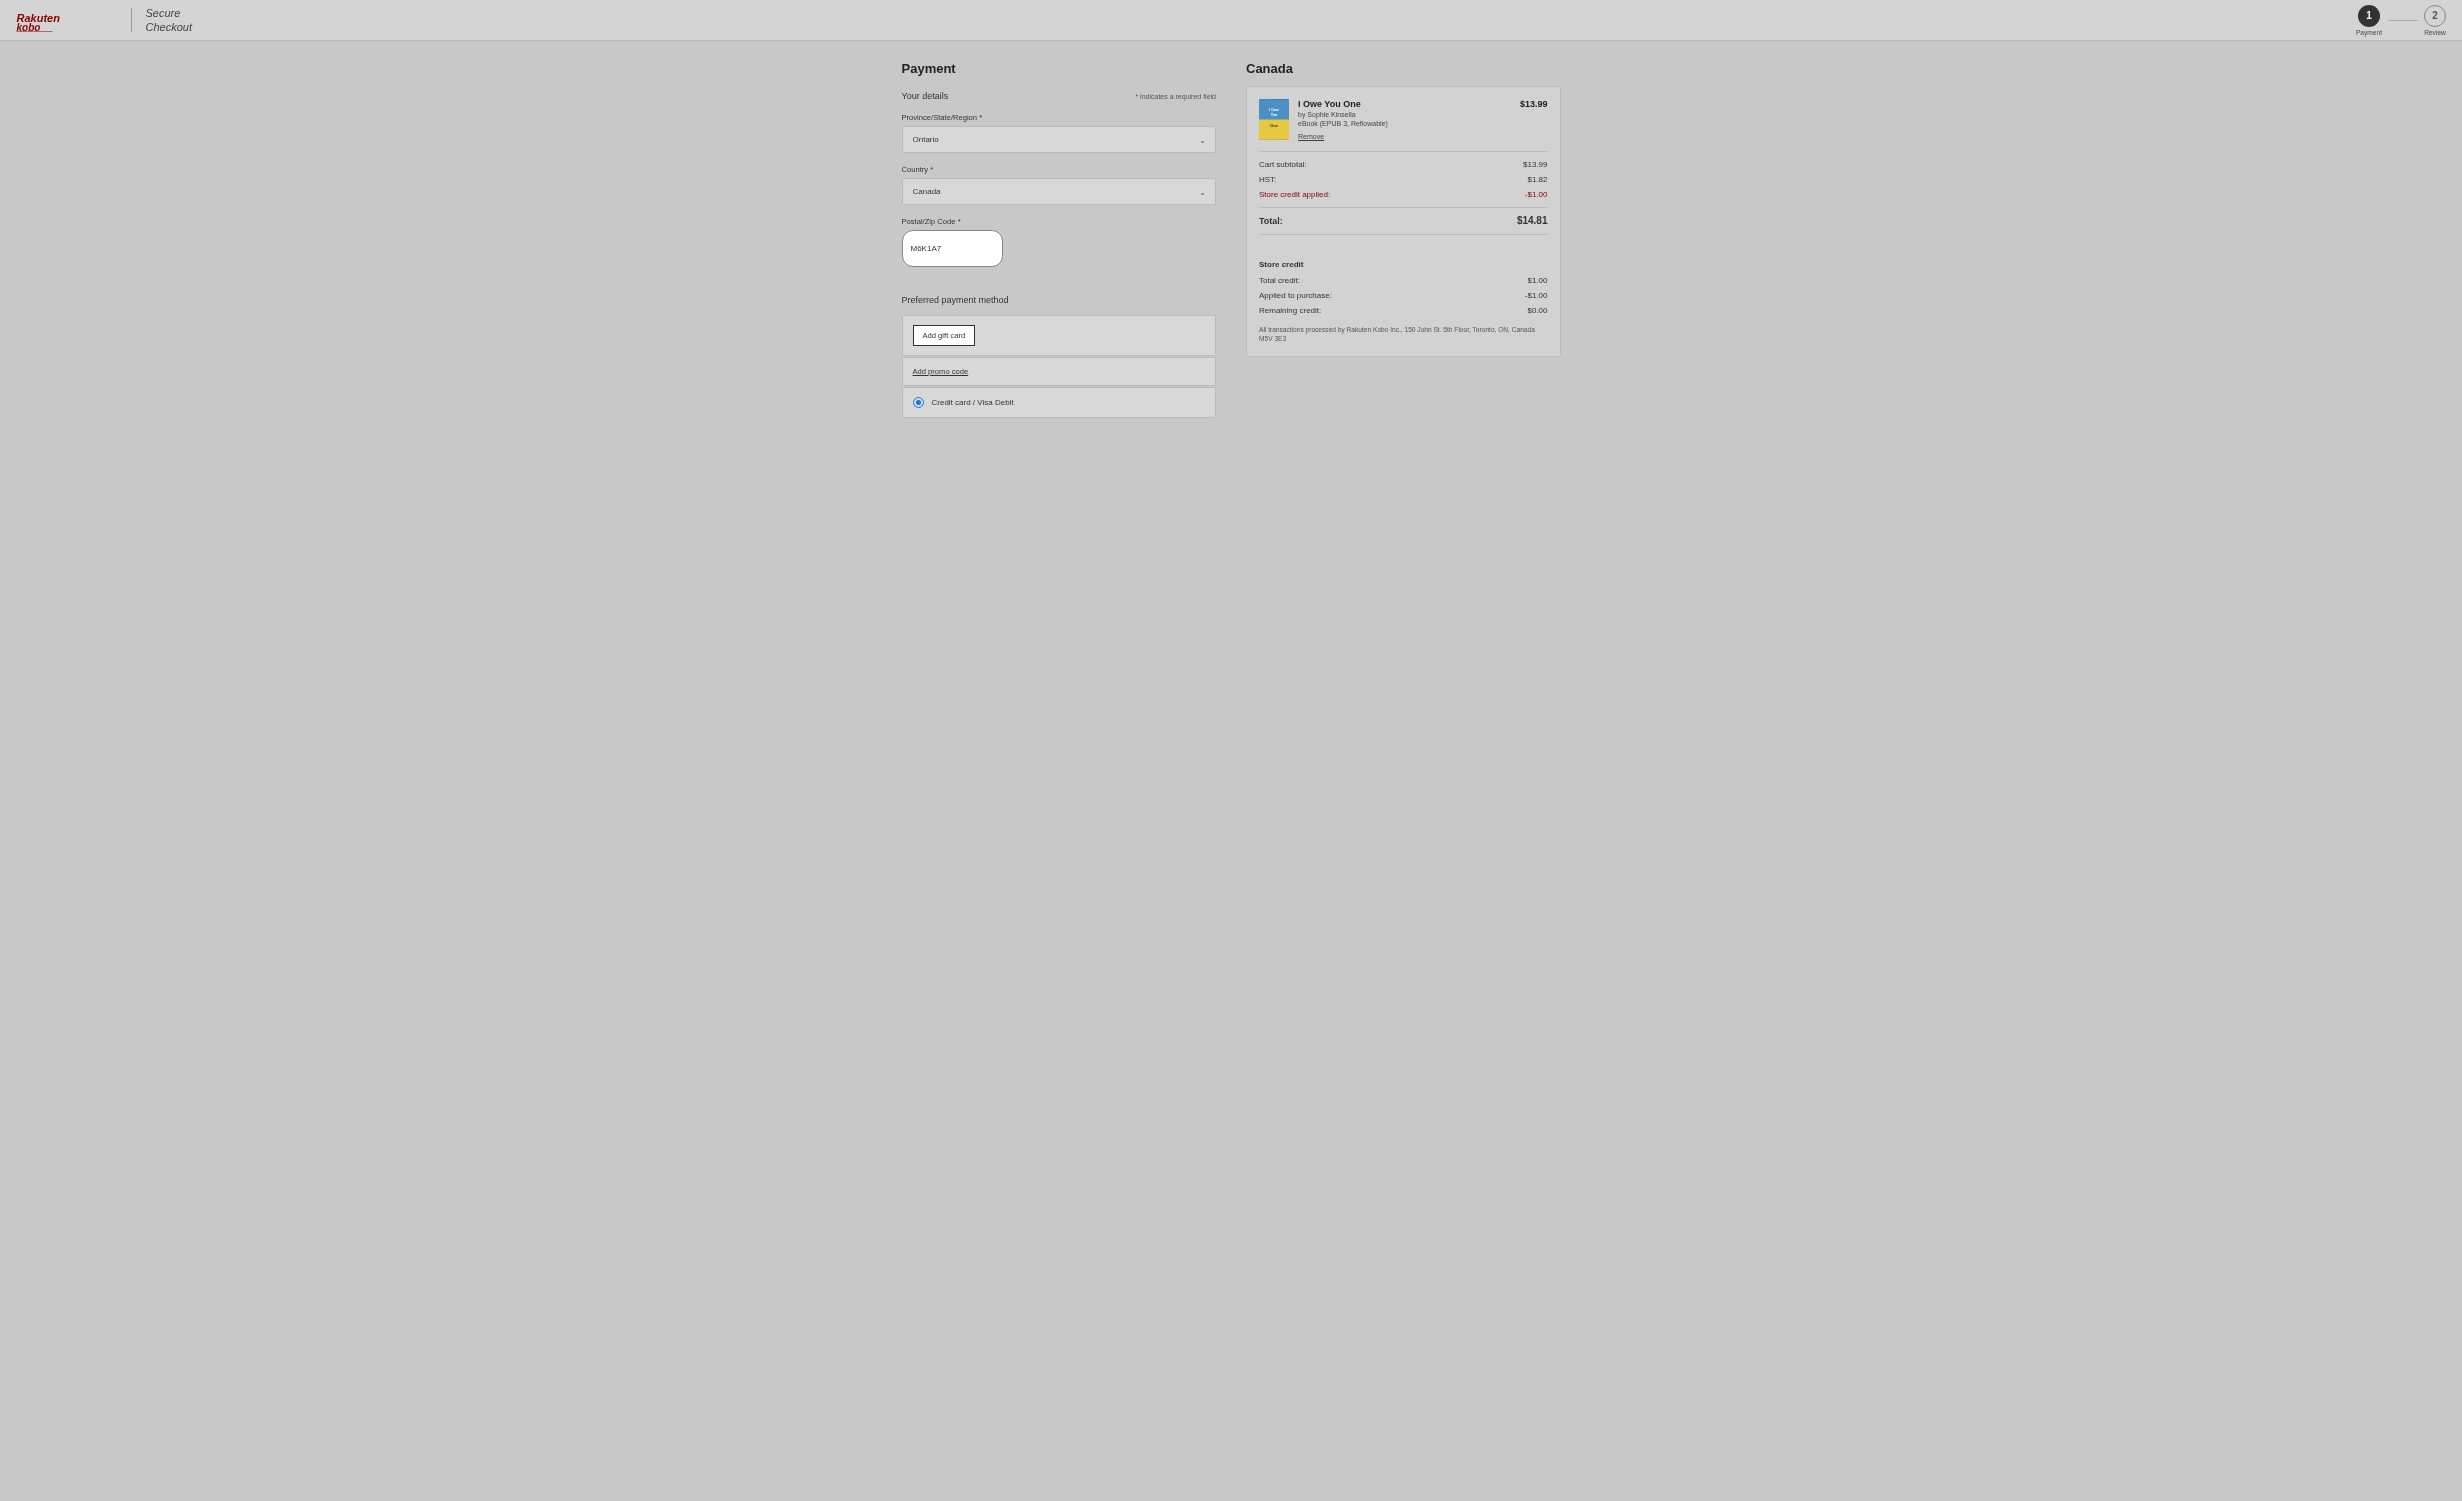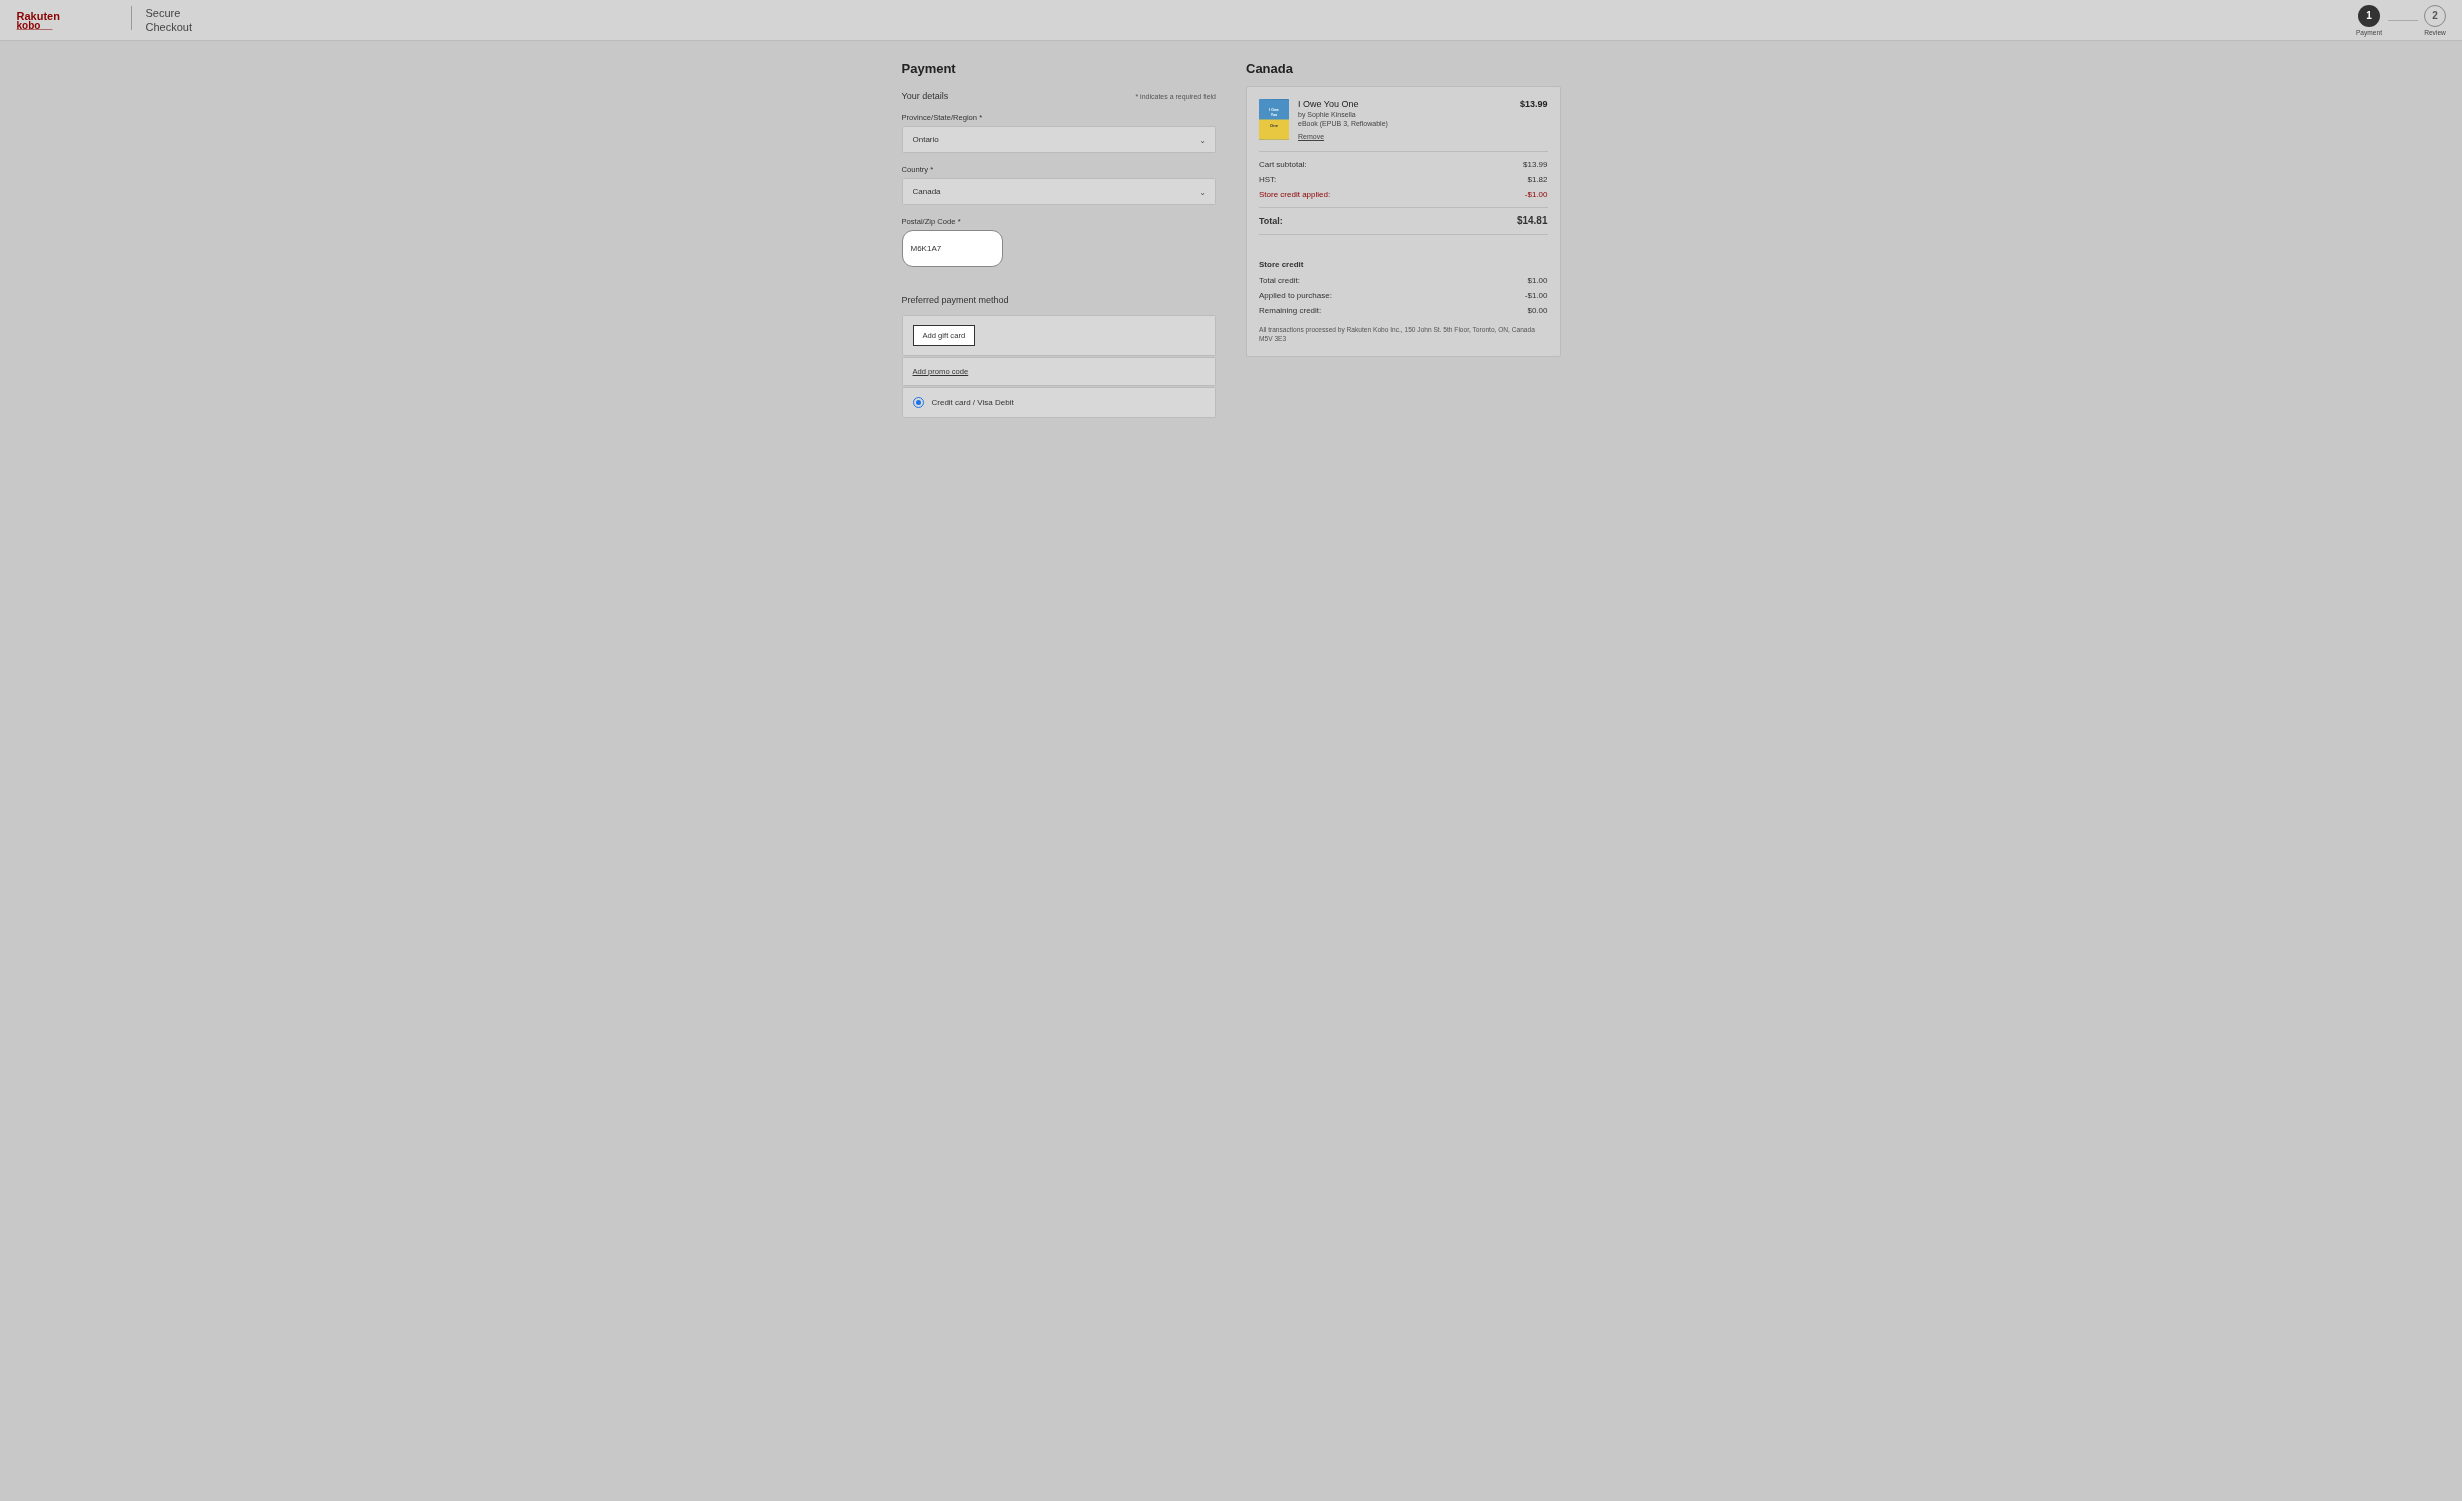--- a/index.html
+++ b/index.html
@@ -15,21 +15,22 @@
     .header {
       background: #d4d4d4;
       border-bottom: 0.5px solid #bbb;
       display: flex;
       align-items: center;
       padding: 0 16px;
       height: 41px;
     }
     .header-logo {
       display: flex;
-      align-items: flex-start;
+      align-items: center;
+      font-style: italic;
     }
     .logo-divider {
       width: 0.5px;
       height: 24px;
       background: #999;
       margin: 0 14px;
     }
     .secure-checkout-text {
       font-size: 11px;
       color: #444;
@@ -274,21 +275,21 @@
       color: #fff;
       text-align: center;
       overflow: hidden;
       position: relative;
     }
     .book-info {
       flex: 1;
     }
     .book-title {
       font-size: 9px;
-      font-weight: 400;
+      font-weight: 700;
       color: #222;
       margin-bottom: 2px;
     }
     .book-author {
       font-size: 7px;
       color: #444;
       margin-bottom: 2px;
     }
     .book-format {
       font-size: 7px;

